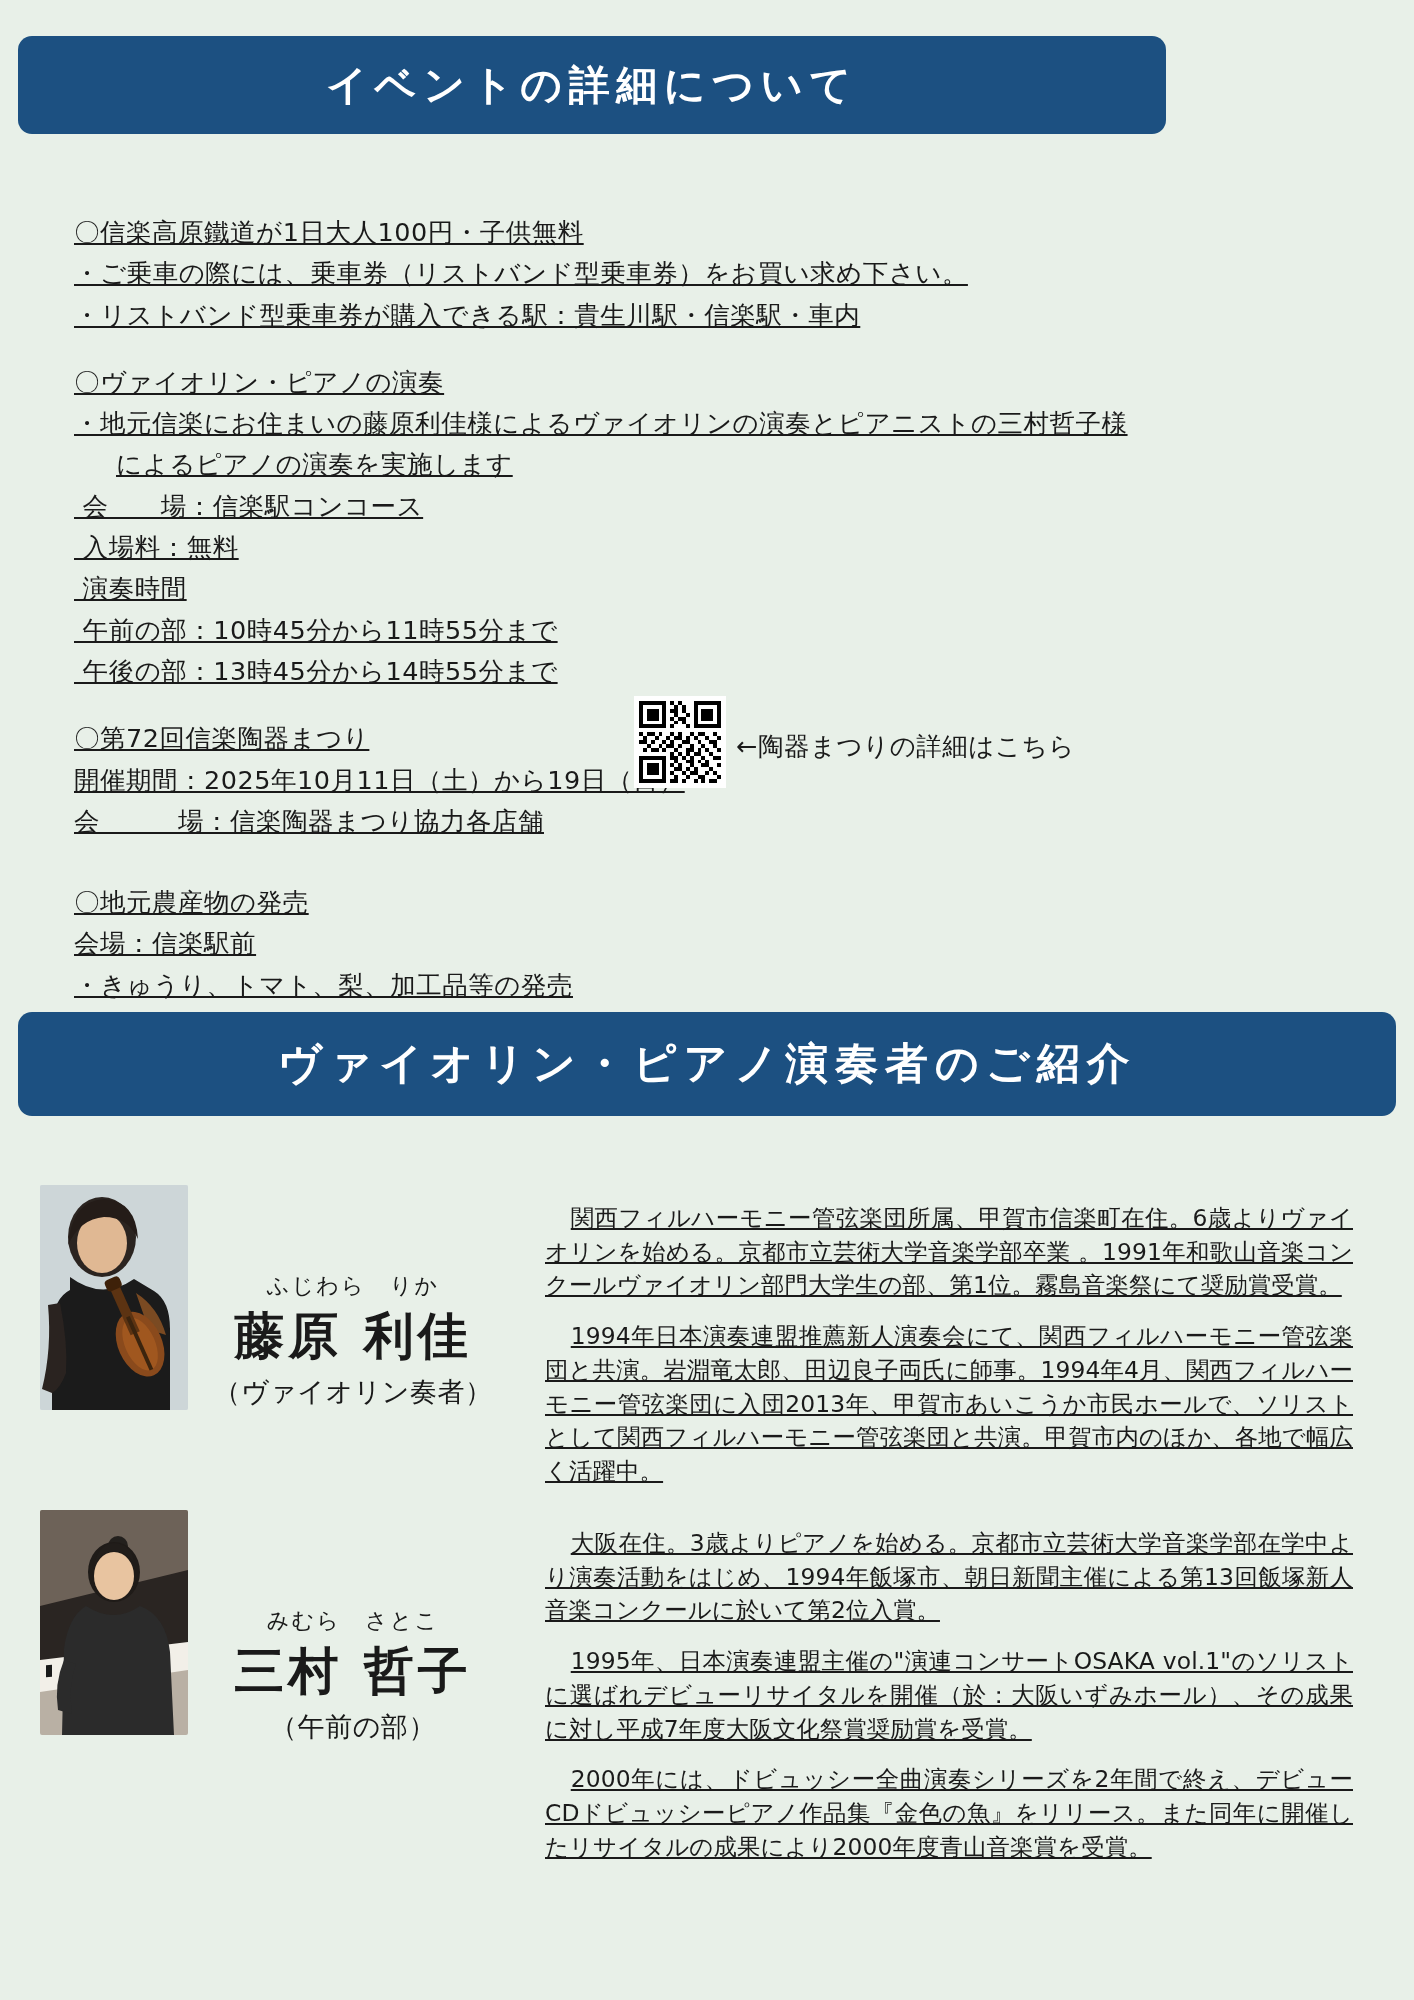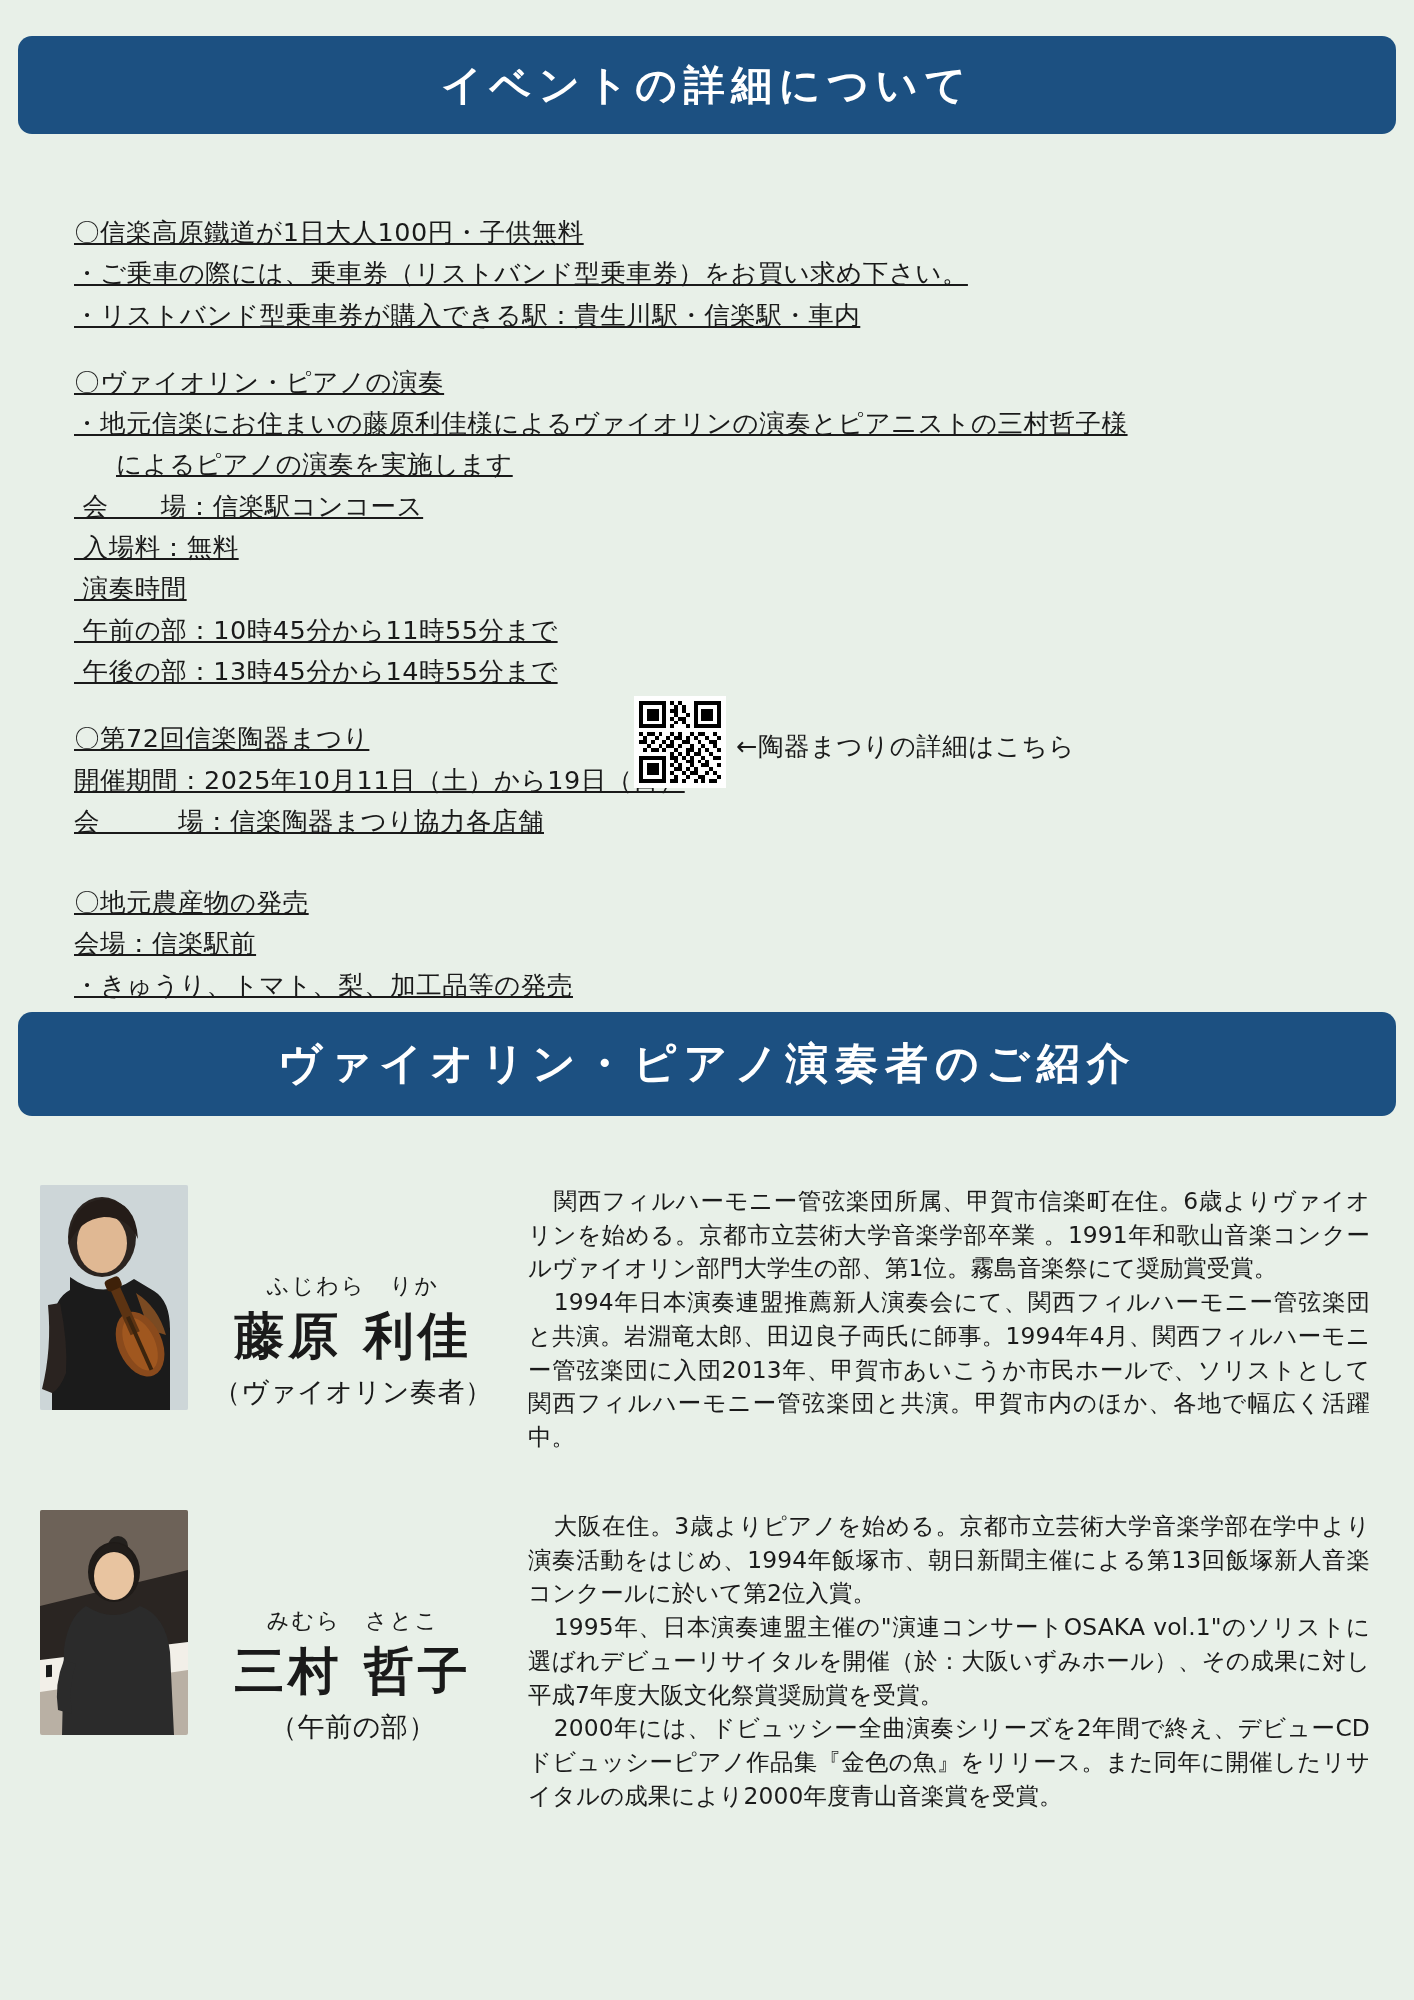--- a/index.html
+++ b/index.html
@@ -31,21 +31,21 @@
     display: flex;
     align-items: center;
     justify-content: center;
     font-weight: bold;
     letter-spacing: 0.16em;
   }
   #bar-event {
     position: absolute;
     left: 18px;
     top: 36px;
-    width: 1378px;
+    width: 1148px;
     height: 98px;
     font-size: 41px;
   }
   #bar-performers {
     position: absolute;
     left: 18px;
     top: 1012px;
     width: 1378px;
     height: 104px;
     font-size: 43px;
@@ -134,21 +134,21 @@
     white-space: pre;
   }
   .bio {
     flex: 1 1 auto;
     font-size: 23.4px;
     line-height: 1.44;
     letter-spacing: 0.005em;
     text-align: justify;
     padding-left: 10px;
   }
-  .bio p { margin: 0; text-indent: 1.1em; }
+  .bio p { margin: 17px; text-indent: 1.1em; text-decoration: underline; }
   #performer-1 .name-col { padding-top: 86px; }
   #performer-2 .name-col { padding-top: 96px; }
   #performer-1 .bio { padding-top: 0px; }
   #performer-2 .bio { padding-top: 0px; }
 </style>
 </head>
 <body>
 
 <div class="page">
 

